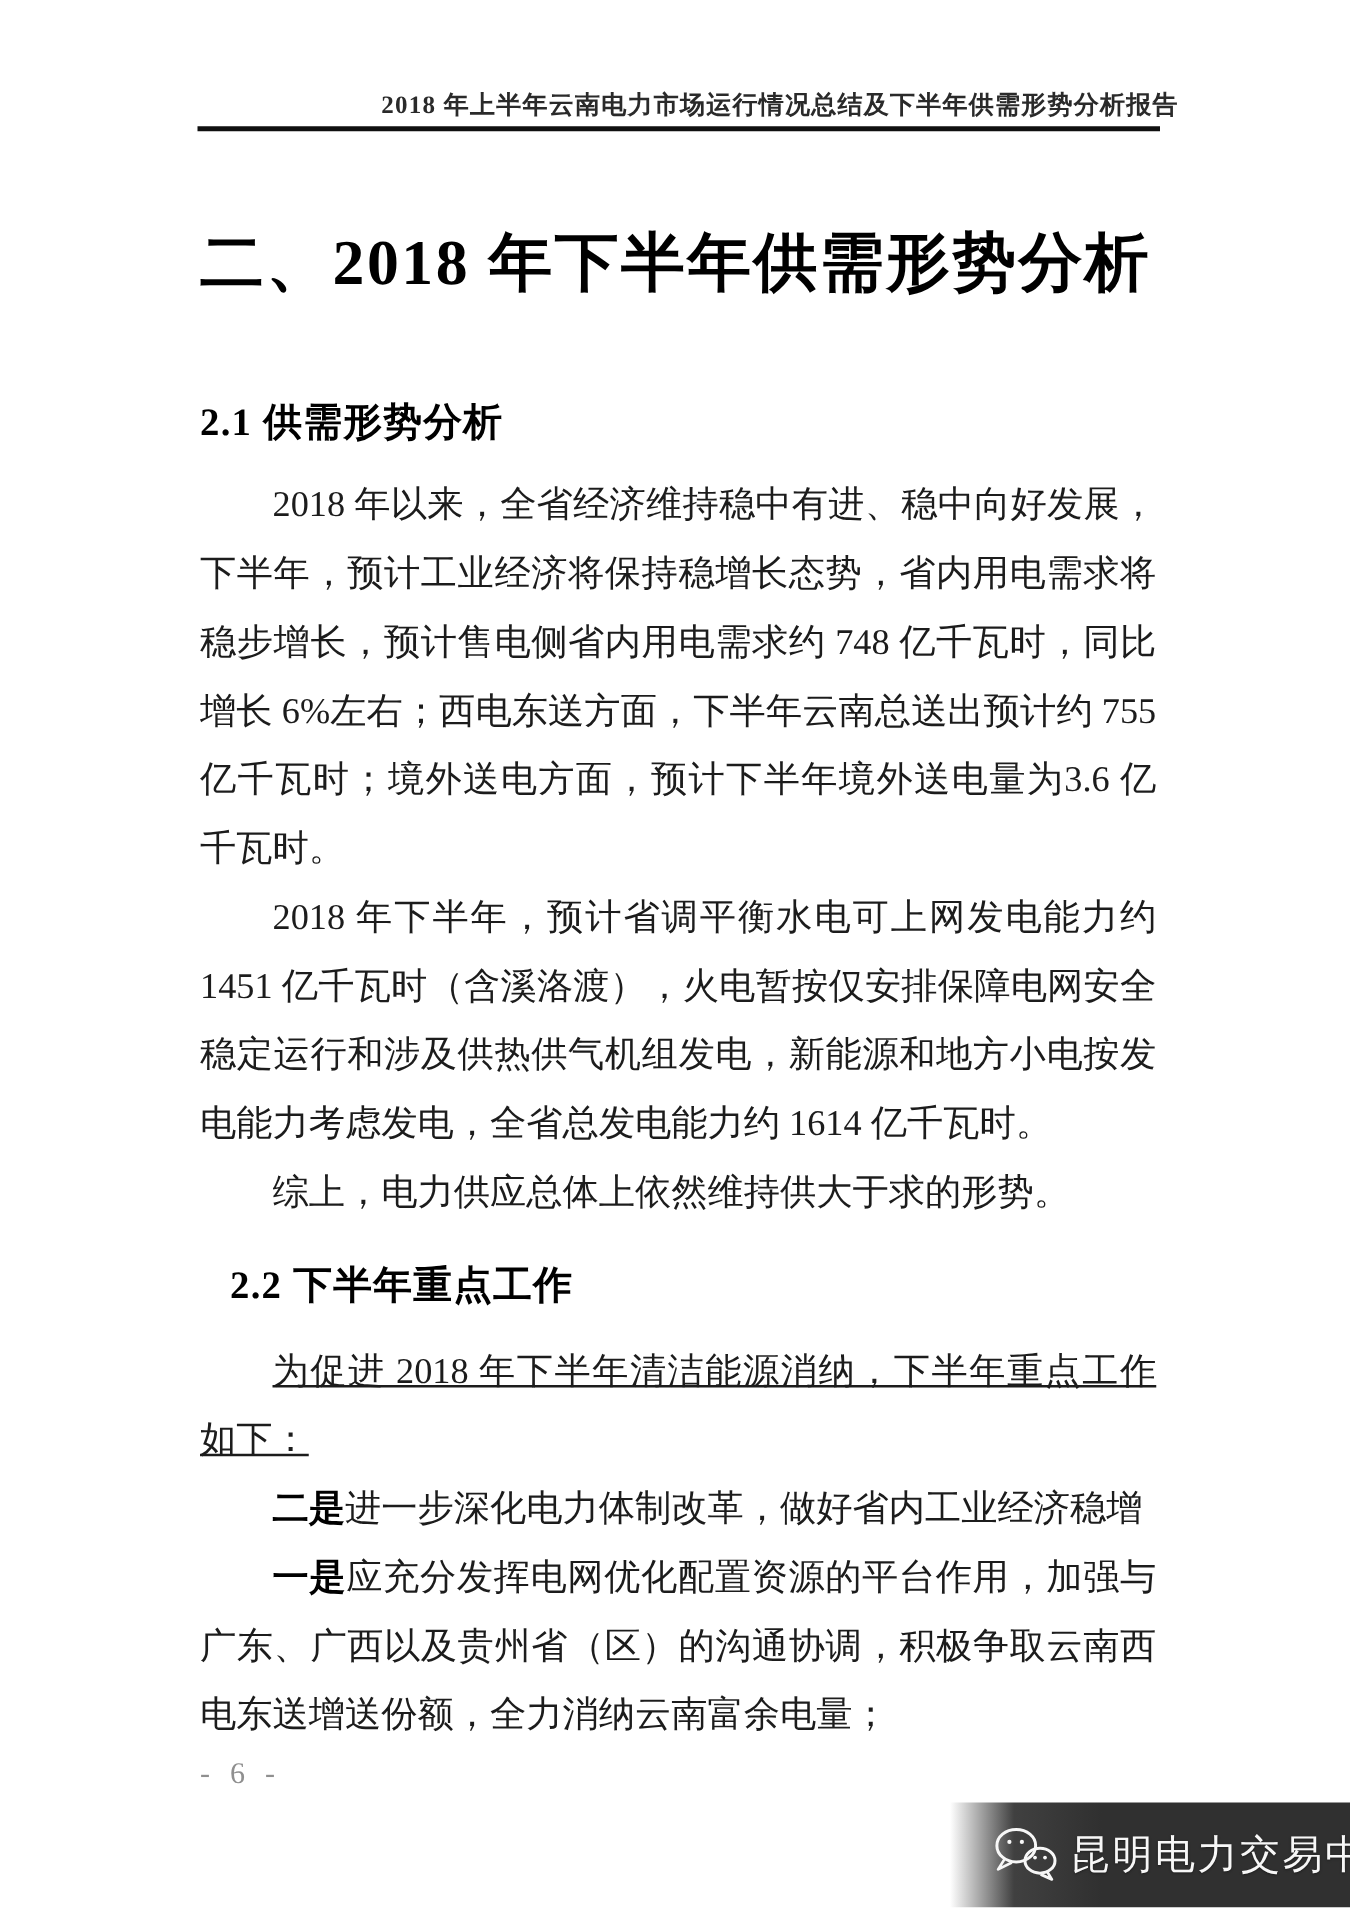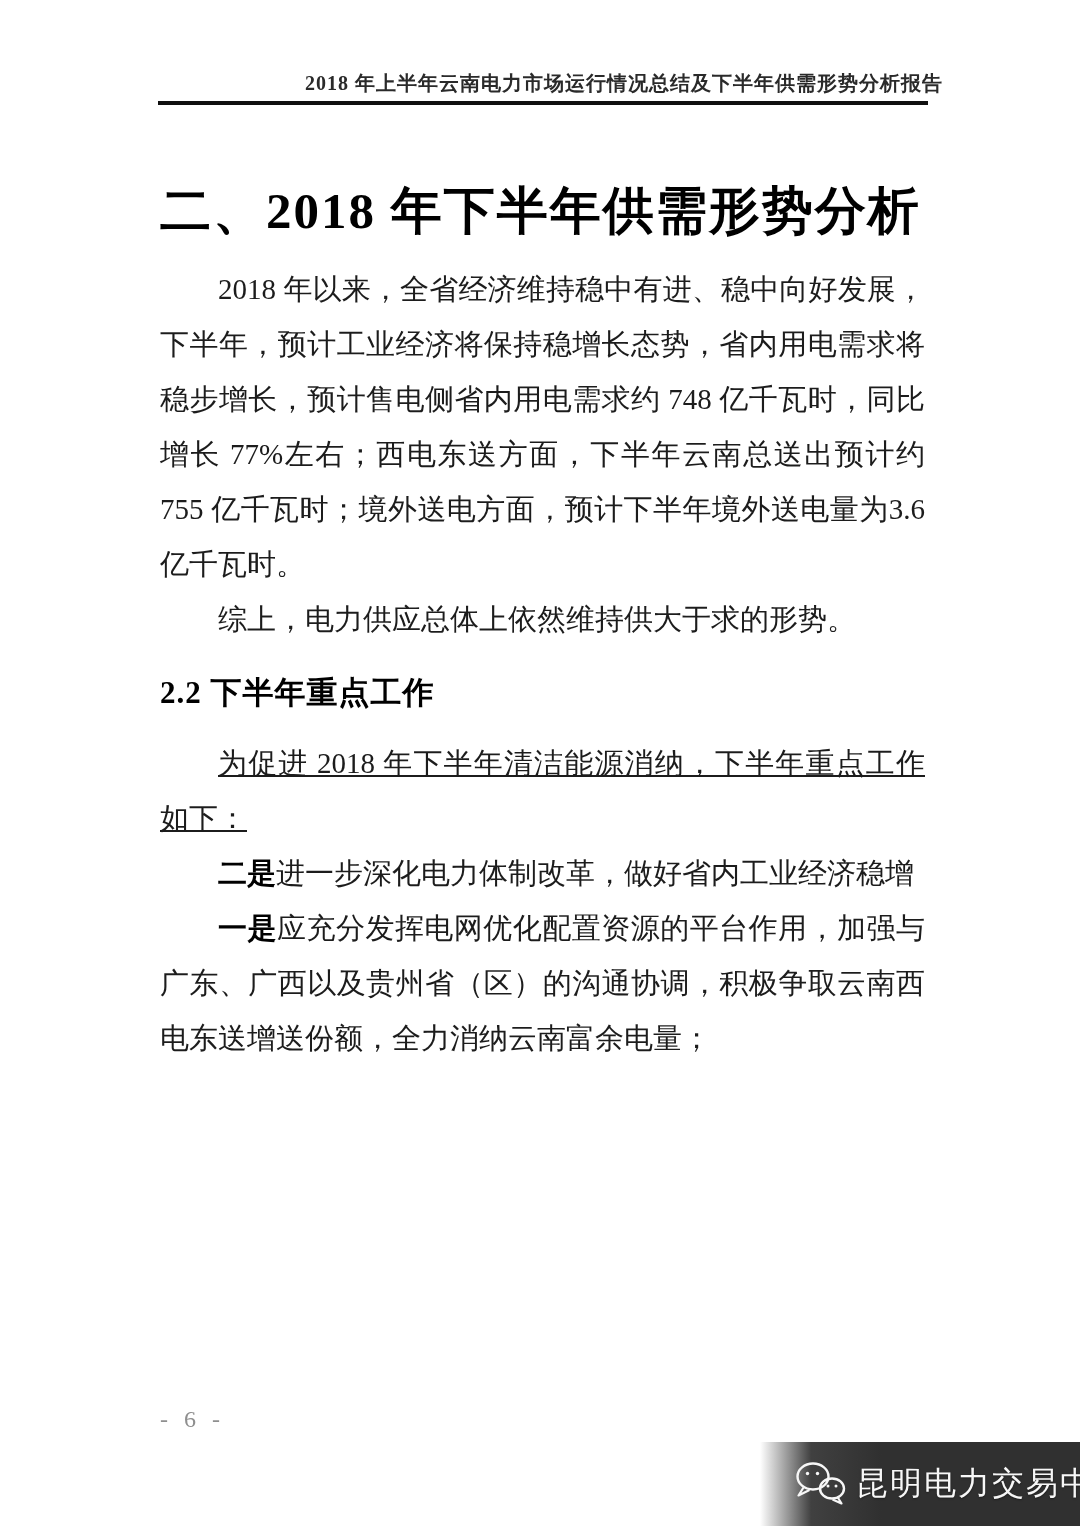--- a/index.html
+++ b/index.html
@@ -52,21 +52,21 @@
   }
   .doc-h2 {
     font-size: 31px;
     font-weight: bold;
     color: #000000;
     letter-spacing: 1px;
     margin: 0;
     line-height: 1.3;
   }
   .doc-h2.first  { margin-top: 74px; }
-  .doc-h2.second { margin-top: 26px; margin-bottom: 22px; }
+  .doc-h2.second { margin-top: 26px; margin-bottom: 22px; margin-left: 24px; }
 
   p.body-p {
     font-size: 29px;
     line-height: 55px;
     margin: 0;
     text-align: justify;
     text-indent: 2em;
     color: #1c1c1c;
   }
   p.body-p.first { margin-top: 18px; }
@@ -111,23 +111,25 @@
 </head>
 <body>
 
 <div class="header-title">2018 年上半年云南电力市场运行情况总结及下半年供需形势分析报告</div>
 <div class="header-rule"></div>
 
 <div class="content">
 
   <h1 class="doc-h1">二、2018 年下半年供需形势分析</h1>
 
+  <h2 class="doc-h2 first">2.1 供需形势分析</h2>
 
-  <p class="body-p first">2018 年以来，全省经济维持稳中有进、稳中向好发展，下半年，预计工业经济将保持稳增长态势，省内用电需求将稳步增长，预计售电侧省内用电需求约 748 亿千瓦时，同比增长 77%左右；西电东送方面，下半年云南总送出预计约 755 亿千瓦时；境外送电方面，预计下半年境外送电量为3.6 亿千瓦时。</p>
+  <p class="body-p first">2018 年以来，全省经济维持稳中有进、稳中向好发展，下半年，预计工业经济将保持稳增长态势，省内用电需求将稳步增长，预计售电侧省内用电需求约 748 亿千瓦时，同比增长 6%左右；西电东送方面，下半年云南总送出预计约 755 亿千瓦时；境外送电方面，预计下半年境外送电量为3.6 亿千瓦时。</p>
 
+  <p class="body-p">2018 年下半年，预计省调平衡水电可上网发电能力约 1451 亿千瓦时（含溪洛渡），火电暂按仅安排保障电网安全稳定运行和涉及供热供气机组发电，新能源和地方小电按发电能力考虑发电，全省总发电能力约 1614 亿千瓦时。</p>
 
   <p class="body-p">综上，电力供应总体上依然维持供大于求的形势。</p>
 
   <h2 class="doc-h2 second">2.2 下半年重点工作</h2>
 
   <p class="body-p after-h2">为促进 2018 年下半年清洁能源消纳，下半年重点工作如下：</p>
 
   <p class="body-p">
     <span class="lead">二是</span><span>进一步深化电力体制改革，做好省内工业经济稳增</span>
   </p>

